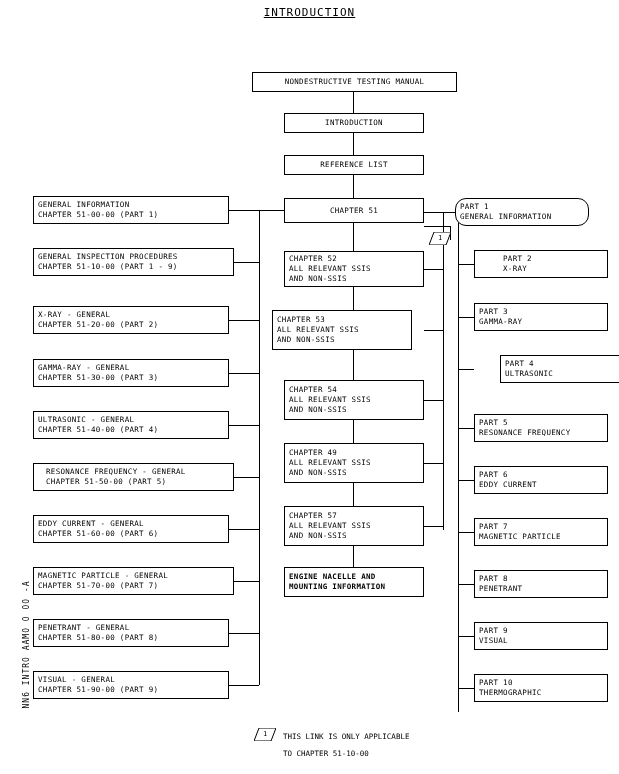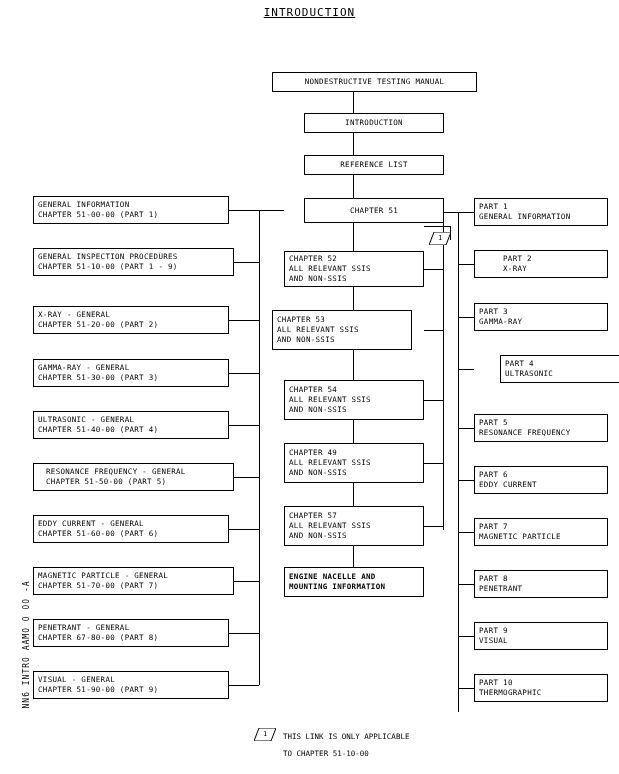--- a/index.html
+++ b/index.html
@@ -37,21 +37,20 @@
     letter-spacing: 0.3px;
     white-space: pre-line;
     font-family: "DejaVu Sans Mono", monospace;
     display: flex;
     flex-direction: column;
     justify-content: center;
   }
   .box.center {
     align-items: center;
     text-align: left;
-    margin-left: 20px;
   }
   .box.left {
     align-items: flex-start;
     text-align: left;
   }
   .line {
     position: absolute;
     background: #000000;
   }
   .hline { height: 1px; }
@@ -189,25 +188,25 @@
 CHAPTER 51-30-00 (PART 3)</div>
 <div class="box left" style="left:33px; top:411px; width:196px; height:28px;">ULTRASONIC - GENERAL
 CHAPTER 51-40-00 (PART 4)</div>
 <div class="box left" style="left:33px; top:463px; width:201px; height:28px;padding-left:12px;">RESONANCE FREQUENCY - GENERAL
 CHAPTER 51-50-00 (PART 5)</div>
 <div class="box left" style="left:33px; top:515px; width:196px; height:28px;">EDDY CURRENT - GENERAL
 CHAPTER 51-60-00 (PART 6)</div>
 <div class="box left" style="left:33px; top:567px; width:201px; height:28px;">MAGNETIC PARTICLE - GENERAL
 CHAPTER 51-70-00 (PART 7)</div>
 <div class="box left" style="left:33px; top:619px; width:196px; height:28px;">PENETRANT - GENERAL
-CHAPTER 67-80-00 (PART 8)</div>
+CHAPTER 51-80-00 (PART 8)</div>
 <div class="box left" style="left:33px; top:671px; width:196px; height:28px;">VISUAL - GENERAL
 CHAPTER 51-90-00 (PART 9)</div>
 
-<div class="box left" style="left:474px; top:198px; width:134px; height:28px;">PART 1
+<div class="box left" style="left:455px; top:198px; width:134px; height:28px;border-radius:11px;">PART 1
 GENERAL INFORMATION</div>
 <div class="box left" style="left:474px; top:250px; width:134px; height:28px;padding-left:28px;">PART 2
 X-RAY</div>
 <div class="box left" style="left:474px; top:303px; width:134px; height:28px;">PART 3
 GAMMA-RAY</div>
 <div class="box left" style="left:500px; top:355px; width:134px; height:28px;">PART 4
 ULTRASONIC</div>
 <div class="box left" style="left:474px; top:414px; width:134px; height:28px;">PART 5
 RESONANCE FREQUENCY</div>
 <div class="box left" style="left:474px; top:466px; width:134px; height:28px;">PART 6

